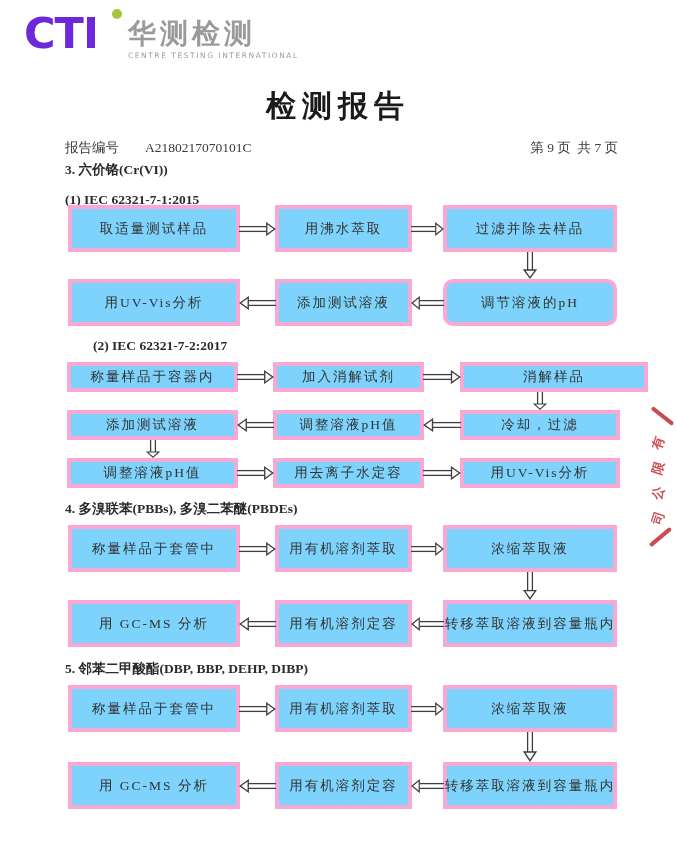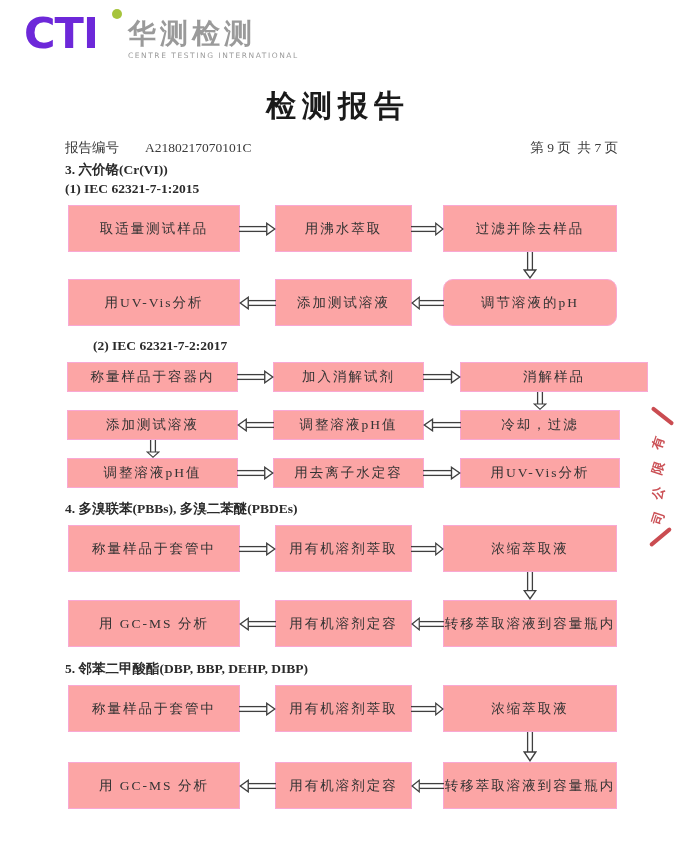--- a/index.html
+++ b/index.html
@@ -20,21 +20,21 @@
   
   .doc-title{position:absolute;top:86px;left:0;width:100%;text-align:center;
     font-size:30px;font-weight:bold;letter-spacing:6px;color:#1a1a1a}
   .meta{position:absolute;top:139px;left:65px;font-size:13.5px;color:#3a3a3a;white-space:nowrap}
   .meta .label{margin-right:26px}
   .page-info{position:absolute;top:139px;right:58px;font-size:13.5px;white-space:pre;color:#3a3a3a}
   
   .sec-heading{position:absolute;left:65px;font-size:13.5px;font-weight:bold;color:#2b2b2b;white-space:pre}
   .flow{position:absolute;left:0;width:676px;height:0}
   .fbox{
-    position:absolute;border:1px solid #f9a8d4;background:#fca5a5;box-sizing:border-box;
+    position:absolute;border:4px solid #f9a8d4;background:#7dd3fc;box-sizing:border-box;
     display:flex;align-items:center;justify-content:center;
     font-size:13.5px;letter-spacing:2px;color:#333;white-space:nowrap;
   }
   .harrow,.varrow{position:absolute;line-height:0}
   .harrow svg,.varrow svg{display:block;width:100%;height:100%}
   
   .stamp{position:absolute;left:646px;top:402px;width:32px;height:152px;color:#c4383e}
   .stamp-stroke{position:absolute;background:#c4383e;border-radius:2px;opacity:.9}
   .stamp-stroke.s1{left:3px;top:12px;width:27px;height:4px;transform:rotate(38deg)}
   .stamp-stroke.s2{left:1px;top:133px;width:27px;height:4px;transform:rotate(-40deg)}
@@ -57,21 +57,21 @@
 
 <div class="doc-title">检测报告</div>
 
 <div class="meta">
   <span class="label">报告编号</span><span>A2180217070101C</span>
 </div>
 <div class="page-info">第 9 页  共 7 页</div>
 
 <div id="flow-root">
     <div class="sec-heading" style="top: 161px;">3. 六价铬(Cr(VI))</div>
-    <div class="sec-heading" style="top: 181px;">(1) IEC 62321-7-1:2015</div>
+    <div class="sec-heading" style="top: 192px;">(1) IEC 62321-7-1:2015</div>
     <div class="flow" style="top: 205px;">
       <div class="fbox" style="left: 68px; top: 0px; width: 172px; height: 47px;">
         <span>取适量测试样品</span>
       </div>
       <div class="fbox" style="left: 275px; top: 0px; width: 137px; height: 47px;">
         <span>用沸水萃取</span>
       </div>
       <div class="fbox" style="left: 443px; top: 0px; width: 174px; height: 47px;">
         <span>过滤并除去样品</span>
       </div>

